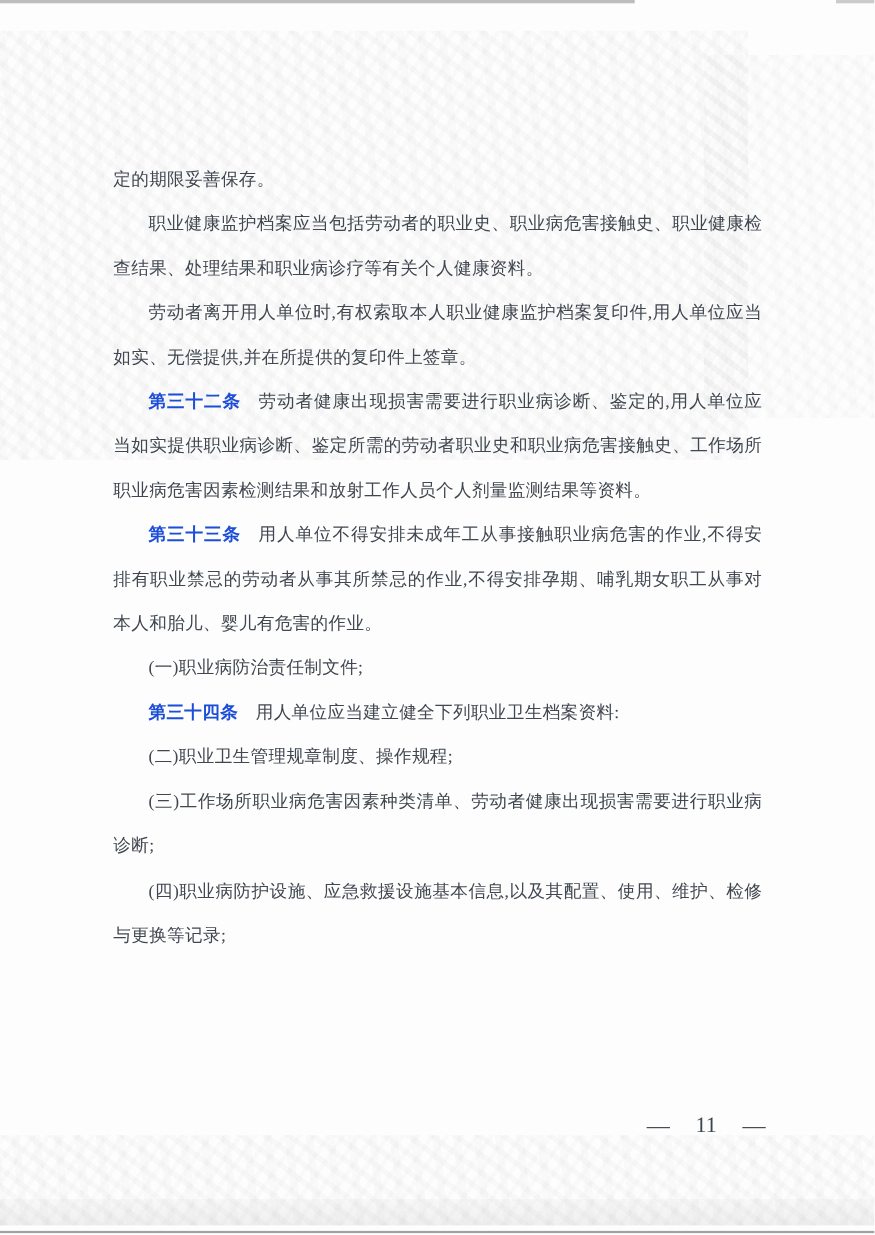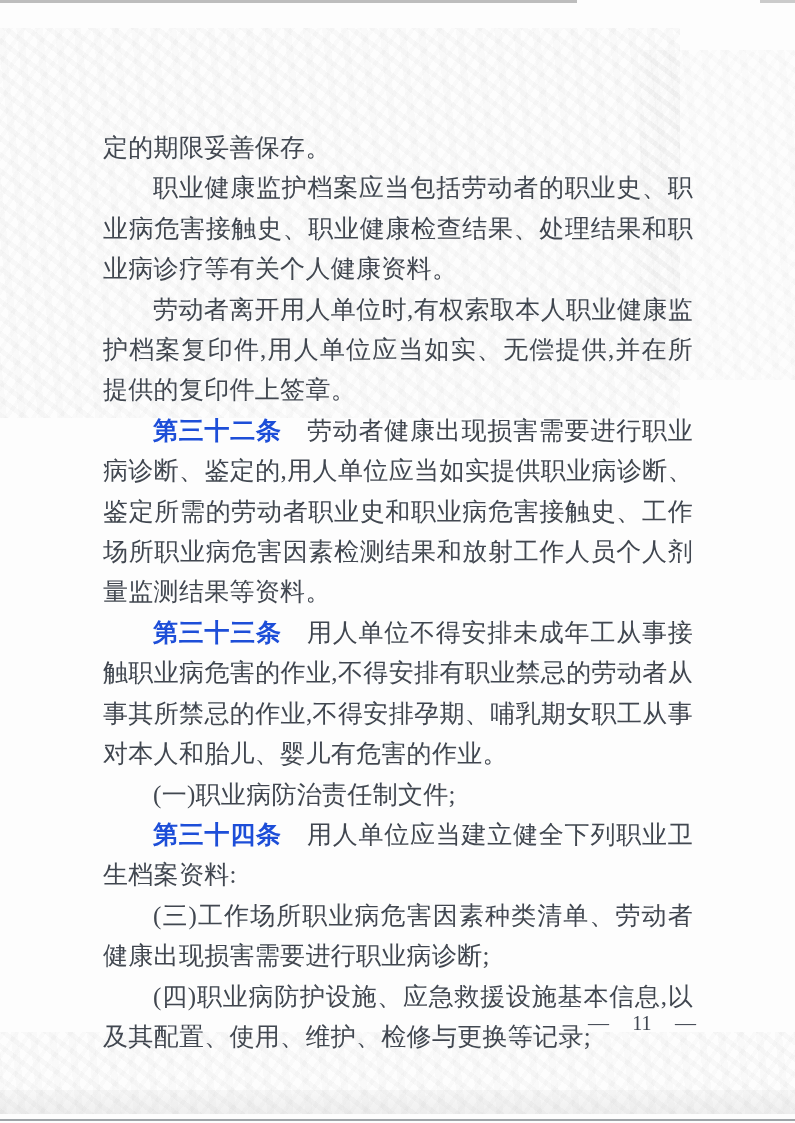--- a/index.html
+++ b/index.html
@@ -36,24 +36,24 @@
     position: absolute; left: 0; top: 1119px; width: 795px; height: 2px;
     background: #8d9296; opacity: 0.85;
   }
   .shadow-band-bottom {
     position: absolute; left: 0; top: 1090px; width: 795px; height: 24px;
     background: linear-gradient(180deg, rgba(120,120,120,0.04), rgba(120,120,120,0.10));
   }
 
   .text-block {
     position: absolute;
-    left: 103px; top: 128px;
+    left: 103px; top: 144px;
     width: 590px;
     color: #414750;
-    font-size: 25px;
+    font-size: 16px;
     line-height: 40.4px;
     letter-spacing: 0.3px;
   }
   .text-block p {
     margin: 0;
     text-align: justify;
     text-justify: inter-ideograph;
     text-justify: inter-character;
   }
   .text-block p.indent { text-indent: 2em; }
@@ -89,20 +89,21 @@
 <div class="edge-line-bottom"></div>
 
 <div class="text-block">
   <p><span>定的期限妥善保存。</span></p>
   <p class="indent"><span>职业健康监护档案应当包括劳动者的职业史、职业病危害接触史、职业健康检查结果、处理结果和职业病诊疗等有关个人健康资料。</span></p>
   <p class="indent"><span>劳动者离开用人单位时,有权索取本人职业健康监护档案复印件,用人单位应当如实、无偿提供,并在所提供的复印件上签章。</span></p>
   <p class="indent"><span class="article-no">第三十二条</span><span>劳动者健康出现损害需要进行职业病诊断、鉴定的,用人单位应当如实提供职业病诊断、鉴定所需的劳动者职业史和职业病危害接触史、工作场所职业病危害因素检测结果和放射工作人员个人剂量监测结果等资料。</span></p>
   <p class="indent"><span class="article-no">第三十三条</span><span>用人单位不得安排未成年工从事接触职业病危害的作业,不得安排有职业禁忌的劳动者从事其所禁忌的作业,不得安排孕期、哺乳期女职工从事对本人和胎儿、婴儿有危害的作业。</span></p>
   <p class="indent"><span>(一)职业病防治责任制文件;</span></p>
   <p class="indent"><span class="article-no">第三十四条</span><span>用人单位应当建立健全下列职业卫生档案资料:</span></p>
+  <p class="indent"><span>(二)职业卫生管理规章制度、操作规程;</span></p>
   <p class="indent"><span>(三)工作场所职业病危害因素种类清单、劳动者健康出现损害需要进行职业病诊断;</span></p>
   <p class="indent"><span>(四)职业病防护设施、应急救援设施基本信息,以及其配置、使用、维护、检修与更换等记录;</span></p>
 </div>
 
 <div class="page-footer">
   <span class="dash">—</span>
   <span class="num">11</span>
   <span class="dash">—</span>
 </div>
 

